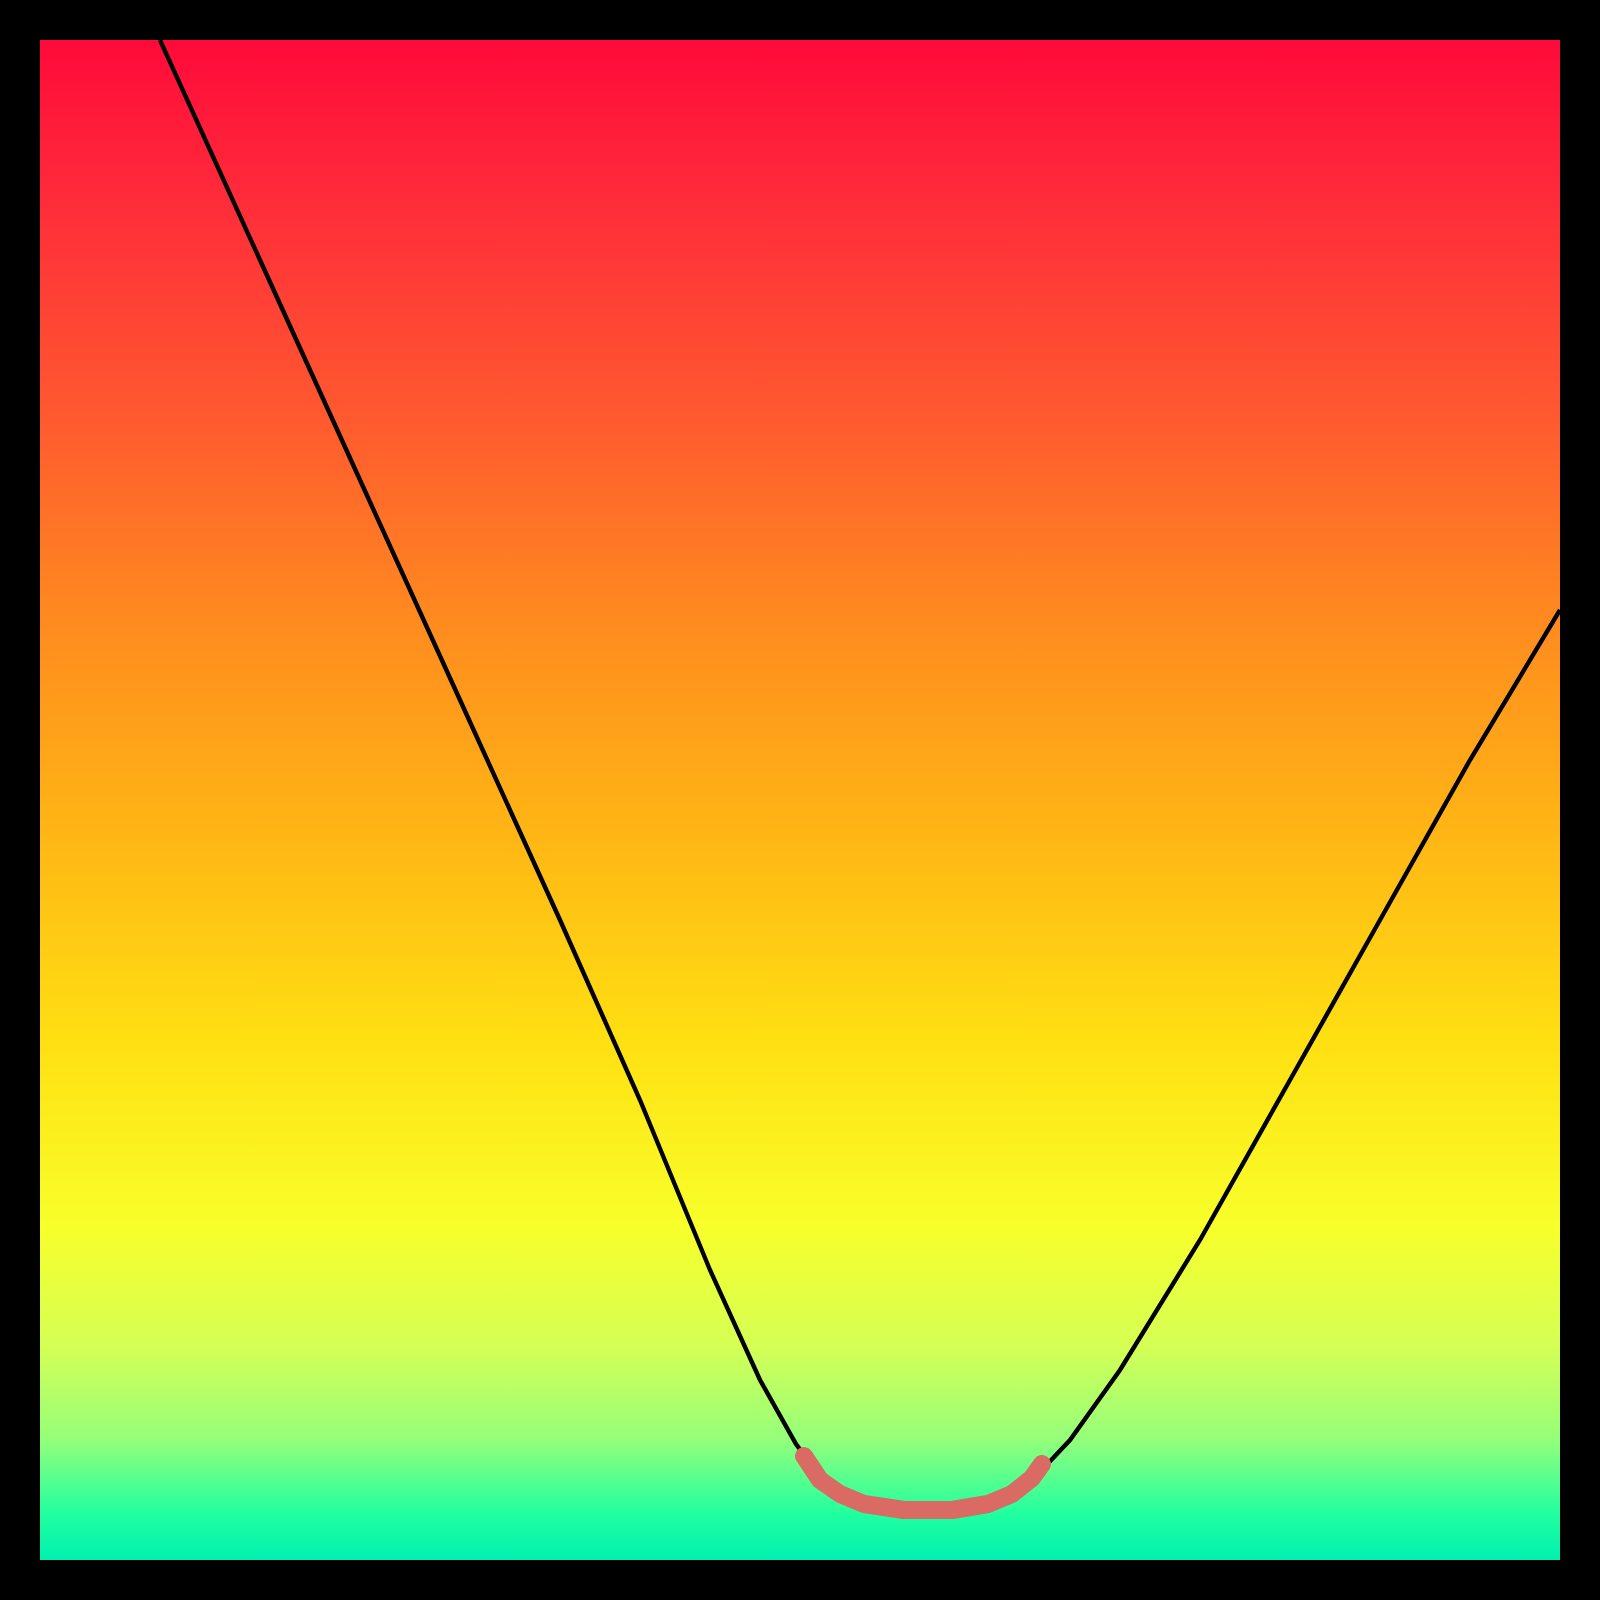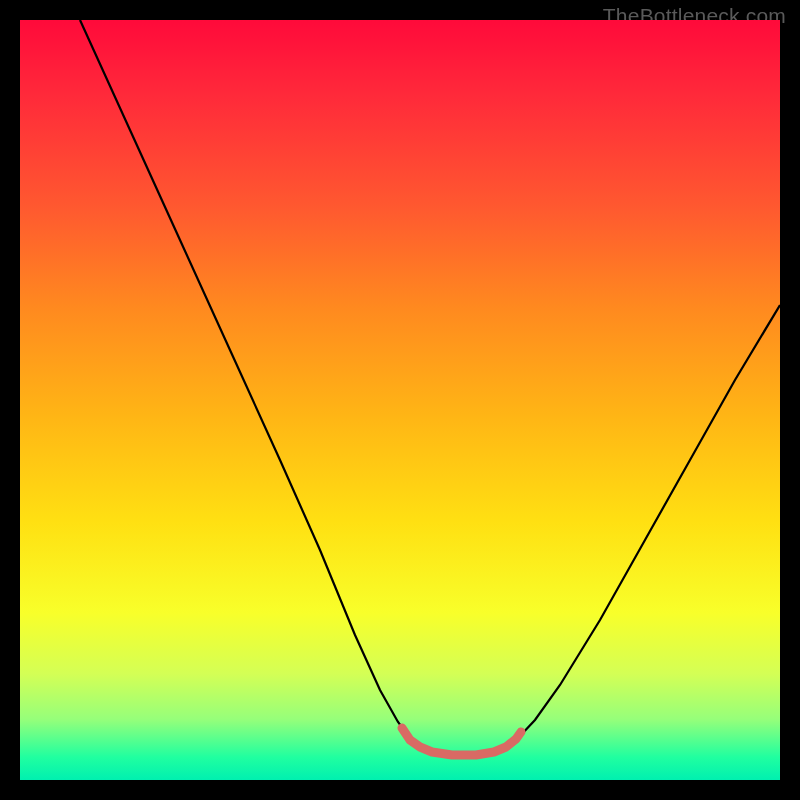--- a/index.html
+++ b/index.html
@@ -51,21 +51,20 @@
     color: #5a5a5a;
     font-size: 21px;
     letter-spacing: 0.2px;
     font-weight: 500;
   }
 </style>
 </head>
 <body>
 
 <div class="stage">
-  <div class="watermark">TheBottleneck.com</div>
 
   <div class="plot-area">
     <svg id="curve-svg" class="curve-svg" viewBox="0 0 760 760" preserveAspectRatio="none">
       <path id="main-curve" fill="none" stroke="#000000" stroke-width="2.2" d="M 60 0 L 110 110 L 160 220 L 210 330 L 260 440 L 300 530 L 335 615 L 360 670 L 378 702 L 390 718 L 400 726 L 410 731 L 430 734 L 455 734 L 475 731 L 488 726 L 500 716 L 515 700 L 540 665 L 580 600 L 625 520 L 670 440 L 715 360 L 760 285"></path>
       <path id="accent-curve" fill="none" stroke="#d96a64" stroke-width="9" stroke-linecap="round" stroke-linejoin="round" d="M 382 708 L 390 720 L 400 727 L 412 732 L 432 735 L 456 735 L 474 732 L 486 727 L 496 719 L 501 712"></path>
     </svg>
   </div>
 </div>
 
 </body></html>

